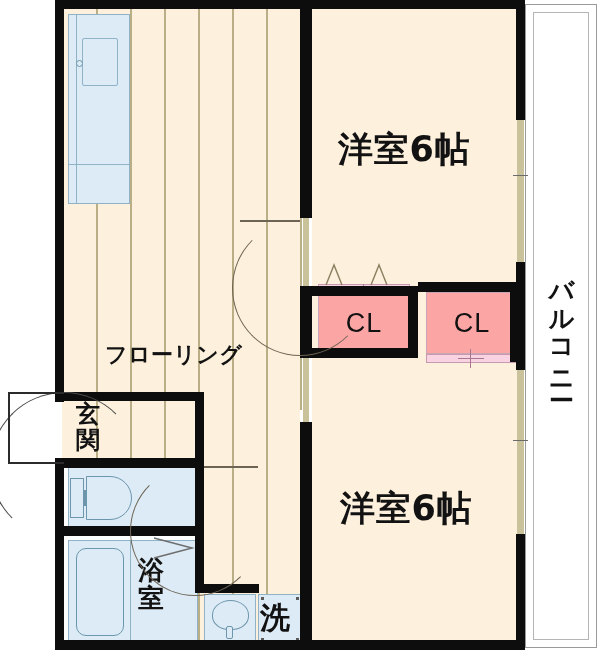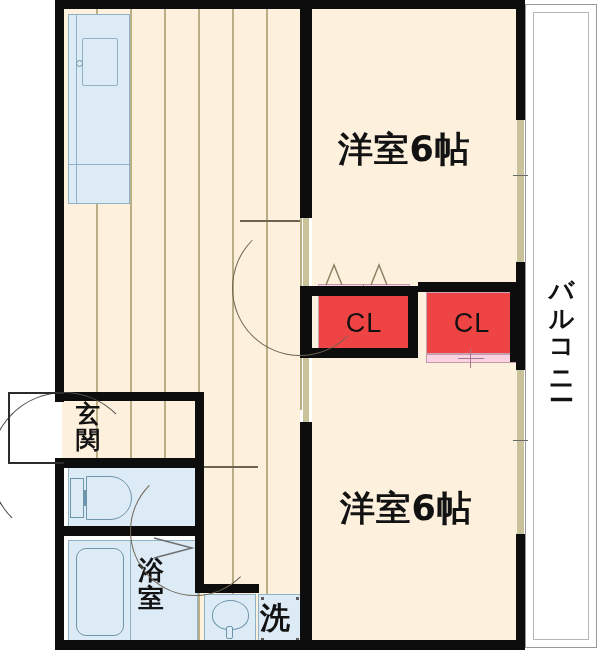--- a/index.html
+++ b/index.html
@@ -32,21 +32,21 @@
     background: #fdf0dc;
   }
   .water {
     position: absolute;
     background: #dcebf6;
     border: 1.5px solid #8fb2c6;
     box-sizing: border-box;
   }
   .closet {
     position: absolute;
-    background: #ef4444;
+    background: #fca5a5;
     box-sizing: border-box;
   }
   .label {
     position: absolute;
     color: #121212;
     font-family: "DejaVu Sans", sans-serif;
     font-weight: 700;
     white-space: nowrap;
     letter-spacing: 0.04em;
   }
@@ -223,20 +223,21 @@
   <div class="abs" style="left:8px; top:392px; width:56px; height:1.8px; background:#2b2b2b;"></div>
   <div class="abs" style="left:8px; top:392px; width:1.8px; height:72px; background:#2b2b2b;"></div>
   <div class="abs" style="left:8px; top:462px; width:56px; height:1.8px; background:#2b2b2b;"></div>
 
   <div class="swing" style="left:232px; top:220px; width:136px; height:136px; border-color:transparent; border-bottom-color:#6e6454; border-left-color:#6e6454;"></div>
   <div class="abs" style="left:240px; top:220px; width:60px; height:1.6px; background:#6e6454;"></div>
 
   <div class="swing" style="left:130px; top:466px; width:130px; height:130px; border-color:transparent; border-bottom-color:#6e6454; border-left-color:#6e6454;"></div>
   <div class="abs" style="left:204px; top:466px; width:54px; height:1.6px; background:#6e6454;"></div>
 
+  <div class="label" style="left:105px; top:340px; font-size:22px; font-weight:700; letter-spacing:0.02em;">フローリング</div>
 
   <div class="label" style="left:338px; top:126px; font-size:35px; letter-spacing:0.02em;">洋室6帖</div>
 
   <div class="label" style="left:340px; top:485px; font-size:35px; letter-spacing:0.02em;">洋室6帖</div>
 
   <div class="label" style="left:76px; top:402px; font-size:24px; line-height:1.07; width:36px;">
     <span><div>玄</div><div>関</div></span>
   </div>
 
 </div>

